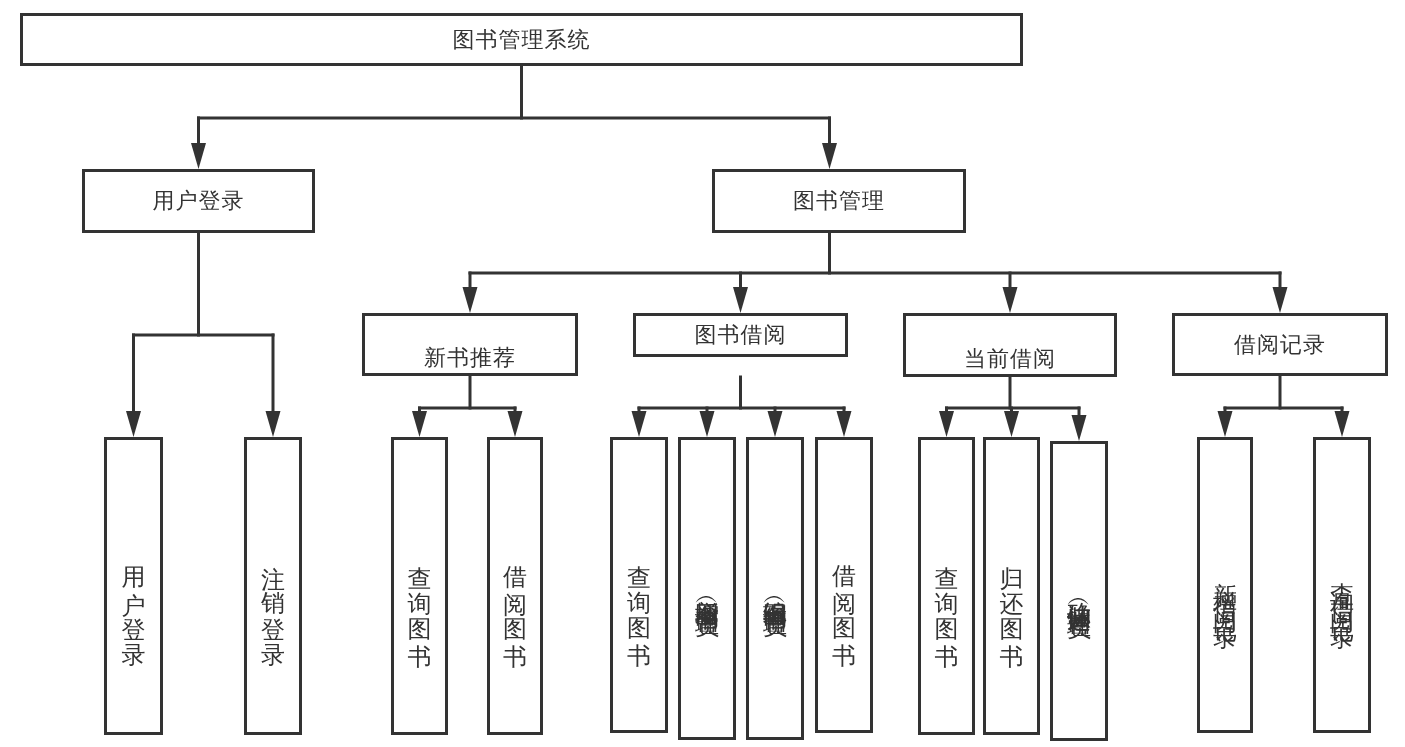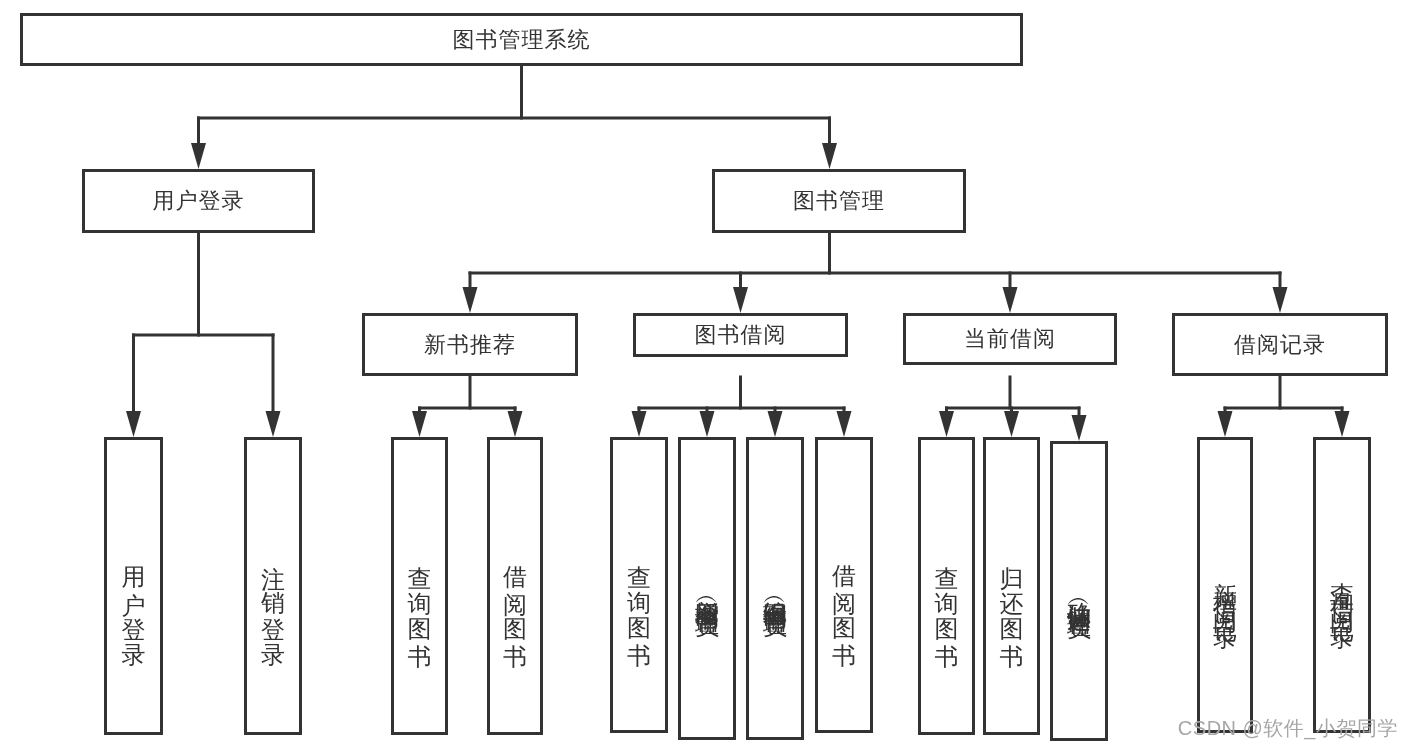--- a/index.html
+++ b/index.html
@@ -110,21 +110,21 @@
       </div>
       <div class="node leaf" style="left: 104px; top: 437px; width: 59px; height: 298px;">
         <span class="sp4">用户登录</span>
       </div>
       <div class="node leaf" style="left: 244px; top: 437px; width: 58px; height: 298px;">
         <span class="sp4">注销登录</span>
       </div>
       <div class="node" style="left: 712px; top: 169px; width: 254px; height: 64px;">
         <span>图书管理</span>
       </div>
-      <div class="node" style="left: 362px; top: 313px; width: 216px; height: 63px;">
+      <div class="node" style="left: 362px; top: 313px; width: 216px; height: 63px; align-items: flex-end;">
         <span>新书推荐</span>
       </div>
       <div class="node leaf" style="left: 391px; top: 437px; width: 57px; height: 298px;">
         <span class="sp4">查询图书</span>
       </div>
       <div class="node leaf" style="left: 487px; top: 437px; width: 56px; height: 298px;">
         <span class="sp4">借阅图书</span>
       </div>
       <div class="node" style="left: 633px; top: 313px; width: 215px; height: 44px;">
         <span>图书借阅</span>
@@ -134,21 +134,21 @@
       </div>
       <div class="node leaf" style="left: 678px; top: 437px; width: 58px; height: 303px;">
         <span class="sp8">新增图书（管理员）</span>
       </div>
       <div class="node leaf" style="left: 746px; top: 437px; width: 58px; height: 303px;">
         <span class="sp8">编辑图书（管理员）</span>
       </div>
       <div class="node leaf" style="left: 815px; top: 437px; width: 58px; height: 296px;">
         <span class="sp4">借阅图书</span>
       </div>
-      <div class="node" style="left: 903px; top: 313px; width: 214px; height: 52px;">
+      <div class="node" style="left: 903px; top: 313px; width: 214px; height: 64px; align-items: flex-end;">
         <span>当前借阅</span>
       </div>
       <div class="node leaf" style="left: 918px; top: 437px; width: 57px; height: 298px;">
         <span class="sp4">查询图书</span>
       </div>
       <div class="node leaf" style="left: 983px; top: 437px; width: 57px; height: 298px;">
         <span class="sp4">归还图书</span>
       </div>
       <div class="node leaf" style="left: 1050px; top: 441px; width: 58px; height: 300px;">
         <span class="sp8">确认归还（管理员）</span>
@@ -156,14 +156,13 @@
       <div class="node" style="left: 1172px; top: 313px; width: 216px; height: 63px;">
         <span>借阅记录</span>
       </div>
       <div class="node leaf" style="left: 1197px; top: 437px; width: 56px; height: 296px;">
         <span class="sp6">新增借阅记录</span>
       </div>
       <div class="node leaf" style="left: 1313px; top: 437px; width: 58px; height: 296px;">
         <span class="sp6">查询借阅记录</span>
       </div>
     </div>
-  <div id="watermark">CSDN @软件_小贺同学</div>
 </div>
 
 </body></html>

